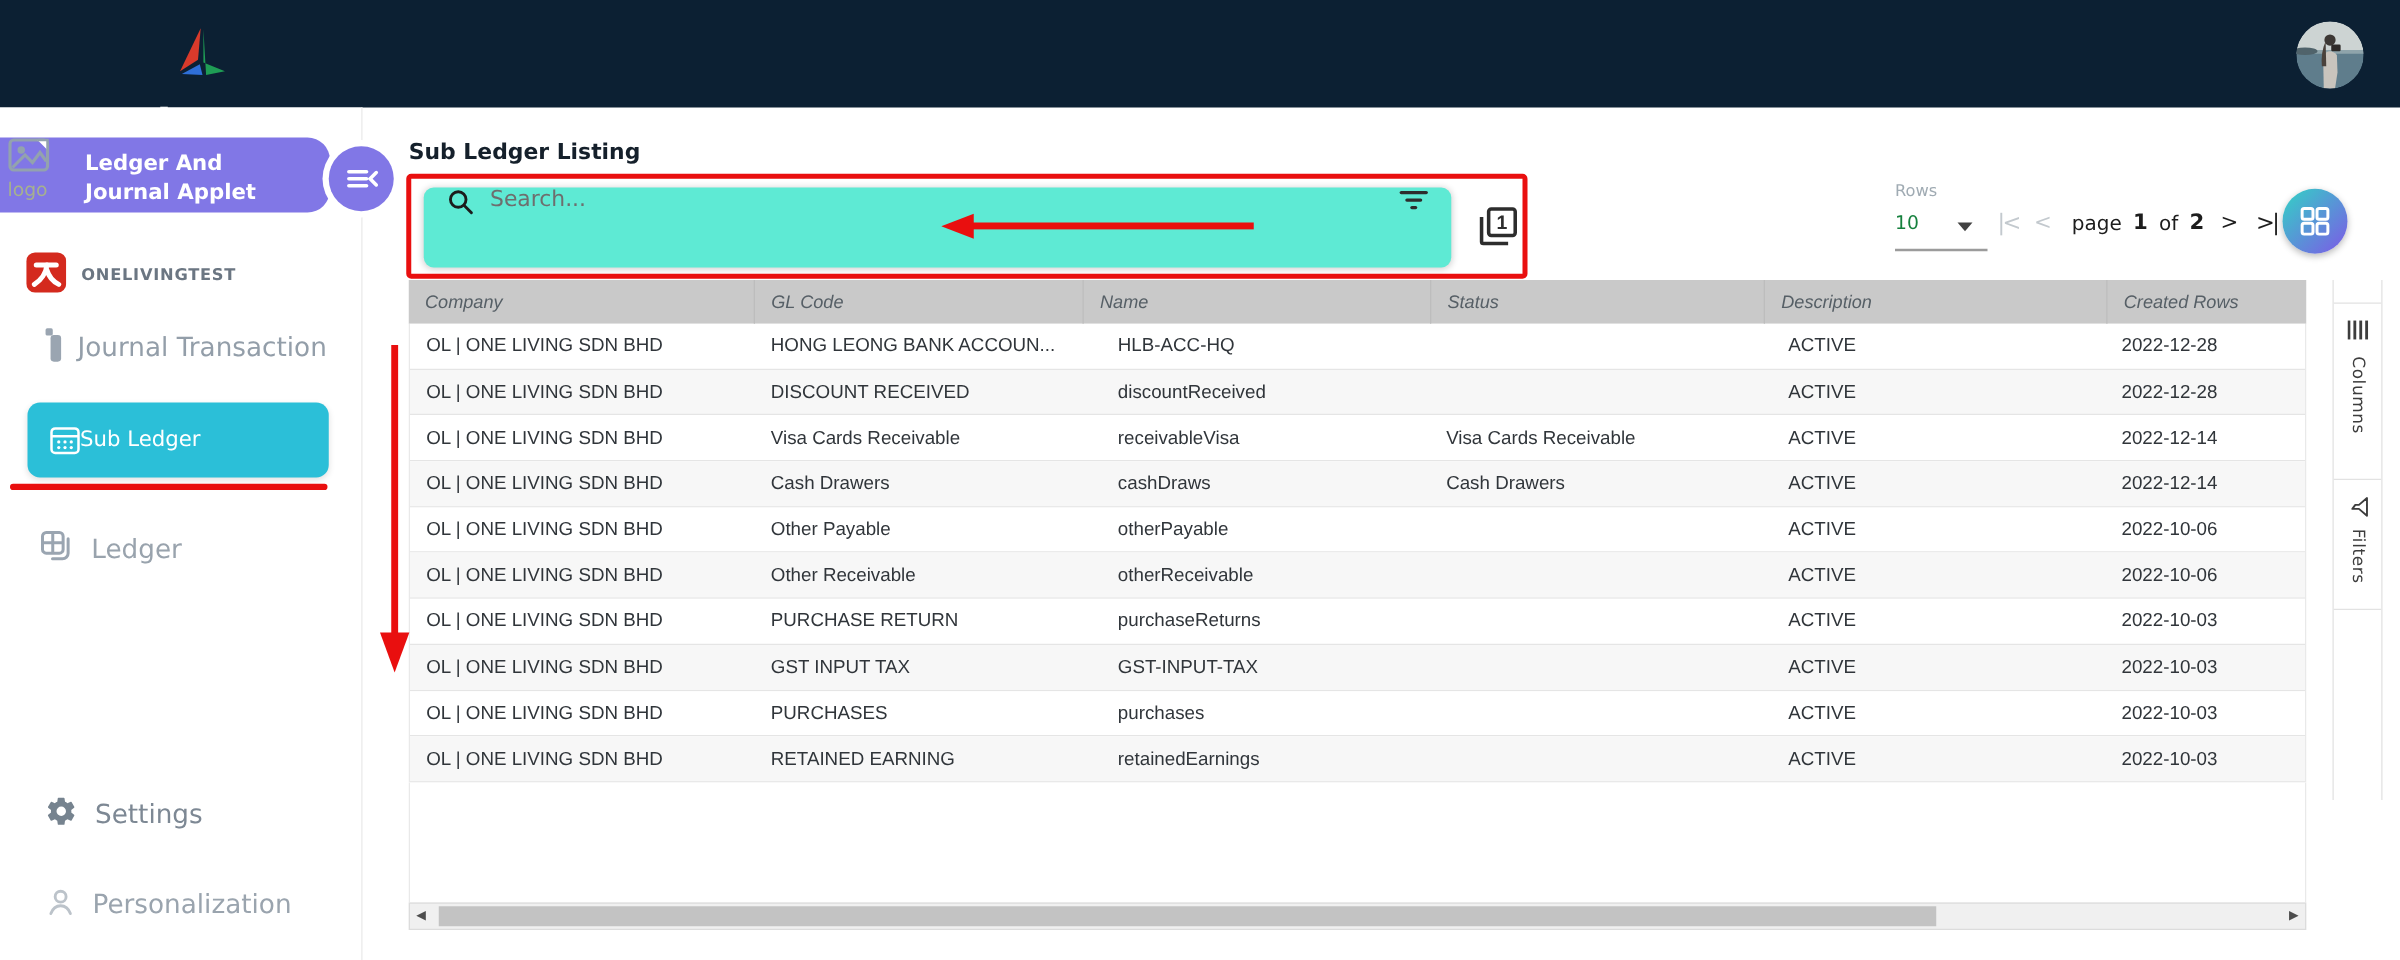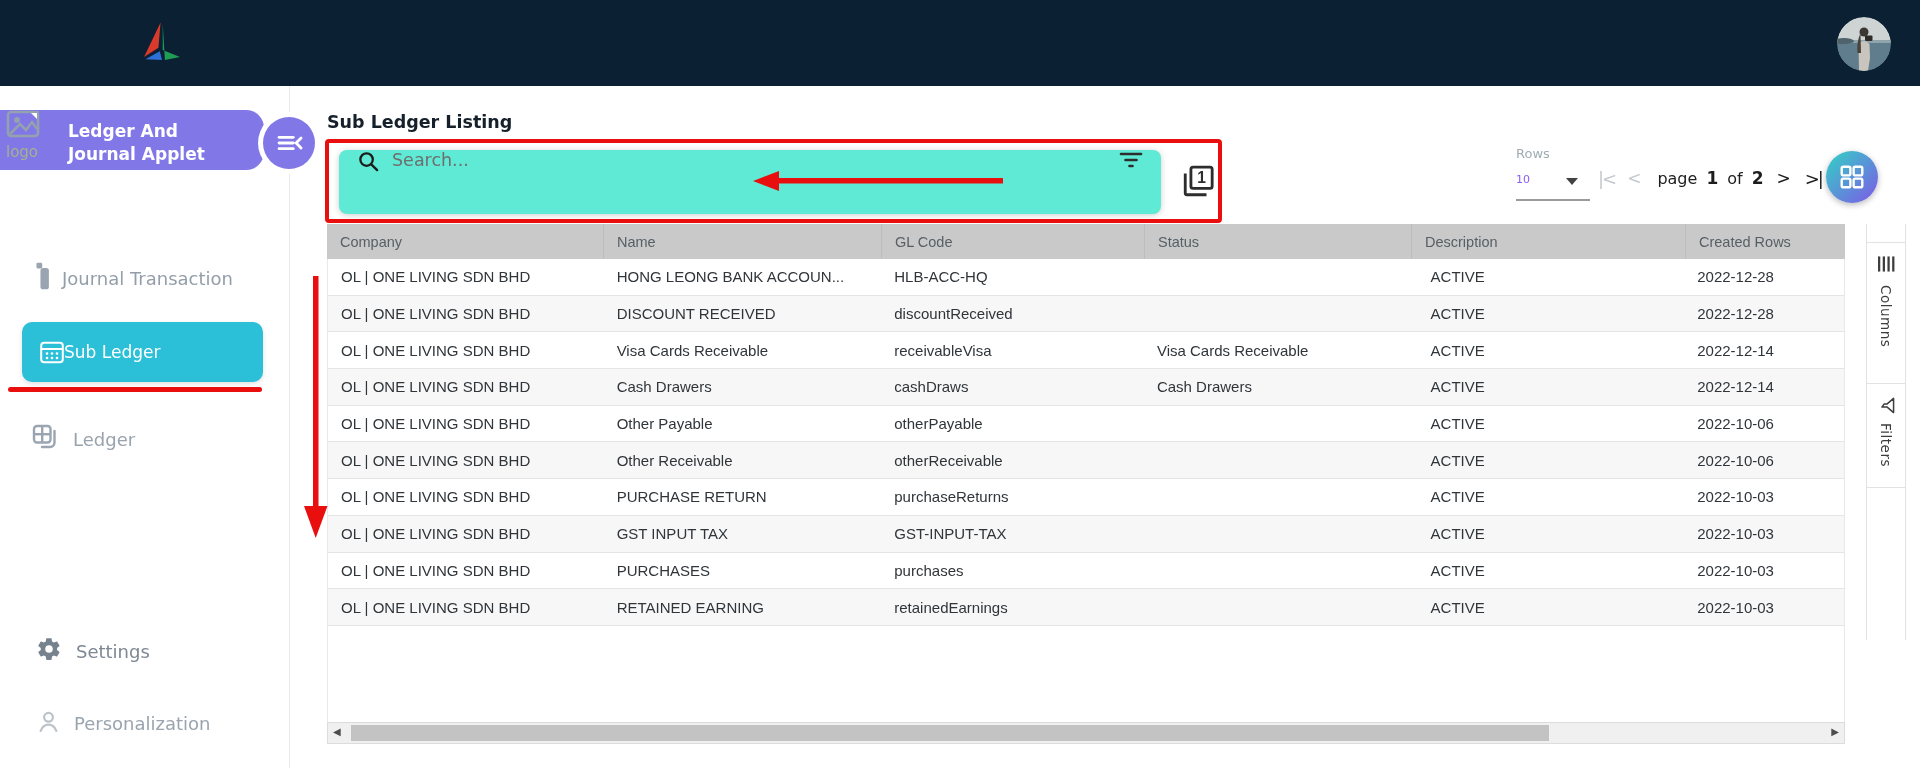--- a/index.html
+++ b/index.html
@@ -18,49 +18,49 @@
 
   
   .sidebar{position:absolute;left:0;top:86px;width:290px;height:682px;background:#fff;border-right:1px solid #eaeaea;}
   .applet-header{position:absolute;left:0;top:24px;width:264px;height:60px;background:var(--c-purple);border-radius:0 18px 18px 0;}
   .applet-title{position:absolute;left:68px;top:10px;color:#fff;font-size:17px;font-weight:600;line-height:1.35;}
   .collapse-btn{position:absolute;left:263px;top:31px;width:52px;height:52px;border-radius:50%;background:var(--c-purple);box-shadow:0 0 0 5px #fff;display:flex;align-items:center;justify-content:center;cursor:pointer;}
   .broken-logo{position:absolute;left:6px;top:24px;width:52px;text-align:left;}
   .broken-logo .alt-text{color:#a6b18e;font-size:15px;line-height:1;margin-top:1px;}
   .nav-row{position:absolute;display:flex;align-items:center;}
   .org-label{color:#6b7682;font-size:13px;font-weight:700;letter-spacing:.6px;}
-  .nav-label{color:#939ea9;font-size:18px;}
+  .nav-label{color:#939ea9;font-size:21px;}
   .active-item{position:absolute;left:22px;top:236px;width:241px;height:60px;background:var(--c-cyan);border-radius:10px;display:flex;align-items:center;box-shadow:0 2px 5px rgba(0,0,0,.12);cursor:pointer;}
   .active-item .nav-label{color:#fff;font-size:17px;margin-left:0;}
   .red-underline{position:absolute;left:8px;top:301px;width:254px;height:5px;background:var(--c-red);border-radius:3px;}
 
   
   .main-title{position:absolute;left:327px;top:112px;font-size:17.5px;font-weight:700;color:#15202b;}
   .search-card{position:absolute;left:339px;top:150px;width:822px;height:64px;background:#5eead4;border-radius:8px;box-shadow:0 1px 6px rgba(0,0,0,.20);display:flex;align-items:flex-start;padding:0 18px;}
   .search-input{border:none;outline:none;flex:1;font-size:17.5px;color:#333;margin-left:12px;font-family:inherit;background:transparent;}
   .search-input::placeholder{color:#6e6e6e;opacity:1;}
   .copy-btn{position:absolute;left:1176px;top:160px;width:44px;height:44px;display:flex;align-items:center;justify-content:center;cursor:pointer;}
 
   .rows-label{position:absolute;left:1516px;top:146px;font-size:13px;color:#a0abb3;}
   .rows-select{position:absolute;left:1516px;top:168px;width:74px;height:30px;cursor:pointer;}
-  .rows-value{font-size:11px;color:#8b5cf6;}
+  .rows-value{font-size:15px;color:#15803d;}
   .rows-underline{position:absolute;left:0;top:31px;width:74px;height:1.5px;background:#9b9b9b;}
   .rows-caret{position:absolute;left:50px;top:10px;width:0;height:0;border-left:6px solid transparent;border-right:6px solid transparent;border-top:7px solid #424242;}
 
   .pagination{position:absolute;left:1598px;top:160px;height:36px;display:flex;align-items:center;font-size:17px;color:#1d1d1d;}
   .pg-dis{color:#c3c9ce;}
   .pg-b{font-weight:700;font-size:17px;}
   .pg-gap{margin-right:12px;}
   .pg-chev{letter-spacing:-2px;font-size:18px;}
 
   .grid-btn{position:absolute;left:1826px;top:151px;width:52px;height:52px;border-radius:50%;background:linear-gradient(135deg,var(--c-grad1),var(--c-grad2));box-shadow:0 2px 6px rgba(0,0,0,.28);display:flex;align-items:center;justify-content:center;cursor:pointer;}
 
   
   .table-card{position:absolute;left:327px;top:224px;width:1518px;font-family:"Liberation Sans",sans-serif;}
-  .thead{display:flex;height:35px;background:var(--c-thead);align-items:flex-end;}
+  .thead{display:flex;height:35px;background:var(--c-thead);align-items:flex-end;font-style:italic;}
   .th{font-size:14.5px;color:#565f66;padding-left:13px;height:100%;display:flex;align-items:center;border-left:1px solid #bdbdbd;}
   .th:first-child{border-left:none;}
   .tbody{border-left:1px solid #e9e9e9;border-right:1px solid #e9e9e9;}
   .tr{display:flex;height:36.7px;border-bottom:1px solid #e5e5e5;background:#fff;align-items:center;}
   .tr.alt{background:#f7f7f7;}
   .td{font-size:15px;color:#30353a;padding-left:13px;white-space:nowrap;overflow:hidden;}
   .table-empty{height:96px;background:#fff;border-left:1px solid #e9e9e9;border-right:1px solid #e9e9e9;}
   .hscrollbar{position:relative;height:22px;background:#f0f0f0;border:1px solid #dcdcdc;}
   .sb-thumb{position:absolute;left:23px;top:2px;width:1198px;height:16px;background:#c3c3c3;cursor:grab;}
   .sb-arrow{position:absolute;top:3px;font-size:10px;color:#4d4d4d;cursor:pointer;}
@@ -136,20 +136,33 @@
     <svg width="34" height="34" viewBox="0 0 48 48">
       <g stroke="#fff" stroke-width="4" stroke-linecap="round" fill="none">
         <line x1="10" y1="16" x2="30" y2="16"></line>
         <line x1="10" y1="24" x2="30" y2="24"></line>
         <line x1="10" y1="32" x2="30" y2="32"></line>
         <polyline points="41,17 34,24 41,31"></polyline>
       </g>
     </svg>
   </div>
 
+  <div class="nav-row" style="left:21px;top:115px;height:38px;">
+    <span>
+      <svg width="32" height="34" viewBox="0 0 32 34">
+        <rect x="0" y="1" width="32" height="32" rx="7" fill="#d42a1e"></rect>
+        <g stroke="#fff" stroke-width="4" stroke-linecap="round" fill="none">
+          <path d="M8 11 H24"></path>
+          <path d="M16.5 11 C16 17 12 23 6.5 26.5"></path>
+          <path d="M16.5 15 C18 20 22 24.5 26 26.5"></path>
+        </g>
+      </svg>
+    </span>
+    <span class="org-label" style="margin-left:12px;">ONELIVINGTEST</span>
+  </div>
 
   <div class="nav-row" style="left:36px;top:176px;height:32px;">
     <span>
       <svg width="16" height="30" viewBox="0 0 18 30">
         <rect x="5" y="6" width="9.5" height="24" rx="3" fill="#9aa5b1"></rect>
         <rect x="0.5" y="0" width="6.5" height="6.5" rx="1.5" fill="#9aa5b1"></rect>
       </svg>
     </span>
     <span class="nav-label" style="margin-left:10px;">Journal Transaction</span>
   </div>
@@ -259,22 +272,22 @@
       <rect x="13.5" y="2.5" width="8" height="8" rx="1.5"></rect>
       <rect x="2.5" y="13.5" width="8" height="8" rx="1.5"></rect>
       <rect x="13.5" y="13.5" width="8" height="8" rx="1.5"></rect>
     </svg>
   </span>
 </div>
 
 <div class="table-card">
   <div class="thead">
       <div class="th" style="width: 276px;">Company</div>
+      <div class="th" style="width: 263px;">GL Code</div>
       <div class="th" style="width: 278px;">Name</div>
-      <div class="th" style="width: 263px;">GL Code</div>
       <div class="th" style="width: 267px;">Status</div>
       <div class="th" style="width: 274px;">Description</div>
       <div class="th" style="width: 160px;">Created Rows</div>
     </div>
   <div class="tbody">
       <div class="tr">
         <div class="td" style="width: 276px;">OL | ONE LIVING SDN BHD</div>
         <div class="td" style="width: 278px;">HONG LEONG BANK ACCOUN...</div>
         <div class="td" style="width: 263px;">HLB-ACC-HQ</div>
         <div class="td" style="width: 274px;"></div>

